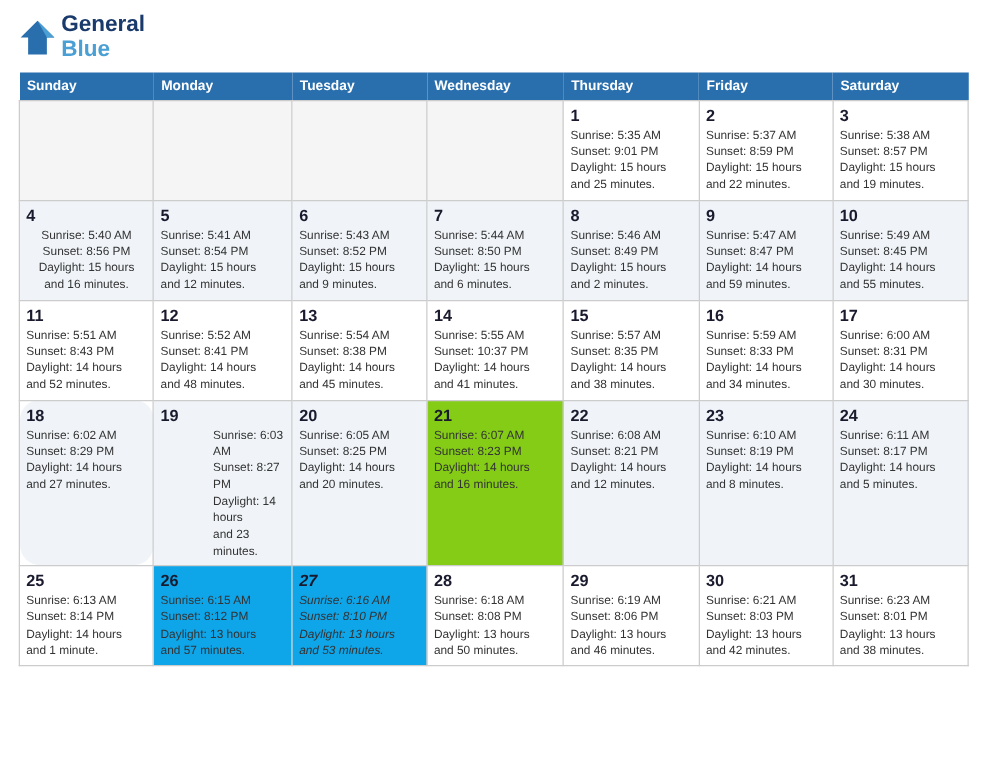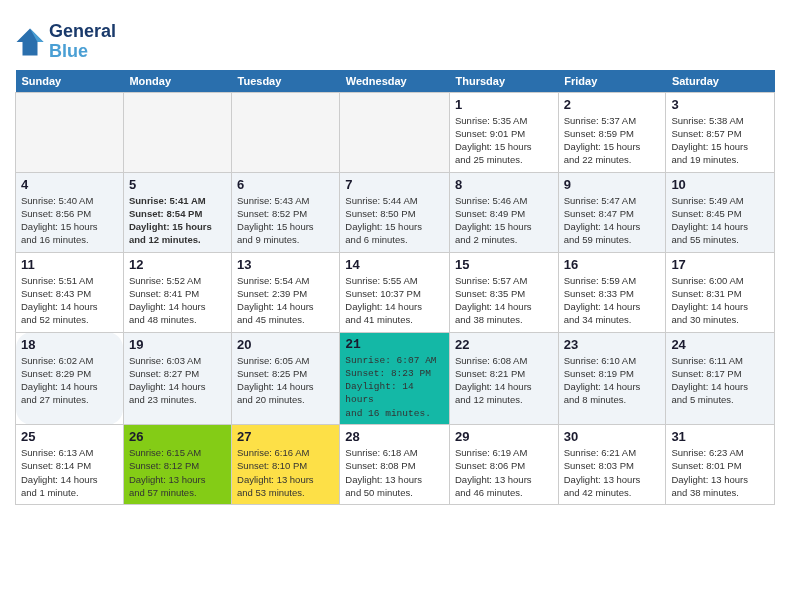--- a/index.html
+++ b/index.html
@@ -5,21 +5,21 @@
     * { margin: 0; padding: 0; box-sizing: border-box; }
     body {
       font-family: Arial, sans-serif;
       background: #fff;
       width: 792px;
       height: 612px;
       overflow: hidden;
     }
     .page {
       width: 790px;
-      padding: 22px 15px;
+      padding: 10px 15px;
     }
     .header {
       display: flex;
       justify-content: space-between;
       align-items: flex-start;
       margin-bottom: 8px;
     }
     .logo {
       display: flex;
       align-items: center;
@@ -149,28 +149,28 @@
             <div class="day-num">3</div>
             <div class="day-info" style="white-space: pre-line;">Sunrise: 5:38 AM
 Sunset: 8:57 PM
 Daylight: 15 hours
 and 19 minutes.</div>
           </td>
         </tr>
         <tr>
           <td style="background: rgb(240, 244, 248);">
             <div class="day-num">4</div>
-            <div class="day-info" style="white-space: pre-line;">Sunrise: 5:40 AM
+            <div class="day-info" style="white-space: pre-line; text-align: center;">Sunrise: 5:40 AM
 Sunset: 8:56 PM
 Daylight: 15 hours
 and 16 minutes.</div>
           </td>
           <td style="background: rgb(240, 244, 248);">
             <div class="day-num">5</div>
-            <div class="day-info" style="white-space: pre-line; font-weight: bold;">Sunrise: 5:41 AM
+            <div class="day-info" style="white-space: pre-line;">Sunrise: 5:41 AM
 Sunset: 8:54 PM
 Daylight: 15 hours
 and 12 minutes.</div>
           </td>
           <td style="background: rgb(240, 244, 248);">
             <div class="day-num">6</div>
             <div class="day-info" style="white-space: pre-line;">Sunrise: 5:43 AM
 Sunset: 8:52 PM
 Daylight: 15 hours
 and 9 minutes.</div>
@@ -215,21 +215,21 @@
           <td style="background: rgb(255, 255, 255);">
             <div class="day-num">12</div>
             <div class="day-info" style="white-space: pre-line;">Sunrise: 5:52 AM
 Sunset: 8:41 PM
 Daylight: 14 hours
 and 48 minutes.</div>
           </td>
           <td style="background: rgb(255, 255, 255);">
             <div class="day-num">13</div>
             <div class="day-info" style="white-space: pre-line;">Sunrise: 5:54 AM
-Sunset: 2:39 PM
+Sunset: 8:38 PM
 Daylight: 14 hours
 and 45 minutes.</div>
           </td>
           <td style="background: rgb(255, 255, 255);">
             <div class="day-num">14</div>
             <div class="day-info" style="white-space: pre-line;">Sunrise: 5:55 AM
 Sunset: 10:37 PM
 Daylight: 14 hours
 and 41 minutes.</div>
           </td>
@@ -258,33 +258,33 @@
         <tr>
           <td style="background: rgb(240, 244, 248); border-radius: 16px;">
             <div class="day-num">18</div>
             <div class="day-info" style="white-space: pre-line;">Sunrise: 6:02 AM
 Sunset: 8:29 PM
 Daylight: 14 hours
 and 27 minutes.</div>
           </td>
           <td style="background: rgb(240, 244, 248);">
             <div class="day-num">19</div>
-            <div class="day-info" style="white-space: pre-line;">Sunrise: 6:03 AM
+            <div class="day-info" style="white-space: pre-line; margin-left: 42px;">Sunrise: 6:03 AM
 Sunset: 8:27 PM
 Daylight: 14 hours
 and 23 minutes.</div>
           </td>
           <td style="background: rgb(240, 244, 248);">
             <div class="day-num">20</div>
             <div class="day-info" style="white-space: pre-line;">Sunrise: 6:05 AM
 Sunset: 8:25 PM
 Daylight: 14 hours
 and 20 minutes.</div>
           </td>
-          <td style="background: #14b8a6; font-family: Liberation Mono, monospace;">
+          <td style="background: #84cc16;">
             <div class="day-num">21</div>
             <div class="day-info" style="white-space: pre-line;">Sunrise: 6:07 AM
 Sunset: 8:23 PM
 Daylight: 14 hours
 and 16 minutes.</div>
           </td>
           <td style="background: rgb(240, 244, 248);">
             <div class="day-num">22</div>
             <div class="day-info" style="white-space: pre-line;">Sunrise: 6:08 AM
 Sunset: 8:21 PM
@@ -307,28 +307,28 @@
           </td>
         </tr>
         <tr>
           <td style="background: rgb(255, 255, 255);">
             <div class="day-num">25</div>
             <div class="day-info" style="white-space: pre-line;">Sunrise: 6:13 AM
 Sunset: 8:14 PM
 Daylight: 14 hours
 and 1 minute.</div>
           </td>
-          <td style="background: #84cc16;">
+          <td style="background: #0ea5e9;">
             <div class="day-num">26</div>
             <div class="day-info" style="white-space: pre-line;">Sunrise: 6:15 AM
 Sunset: 8:12 PM
 Daylight: 13 hours
 and 57 minutes.</div>
           </td>
-          <td style="background: #fde047;">
+          <td style="background: #0ea5e9; font-style: italic;">
             <div class="day-num">27</div>
             <div class="day-info" style="white-space: pre-line;">Sunrise: 6:16 AM
 Sunset: 8:10 PM
 Daylight: 13 hours
 and 53 minutes.</div>
           </td>
           <td style="background: rgb(255, 255, 255);">
             <div class="day-num">28</div>
             <div class="day-info" style="white-space: pre-line;">Sunrise: 6:18 AM
 Sunset: 8:08 PM

